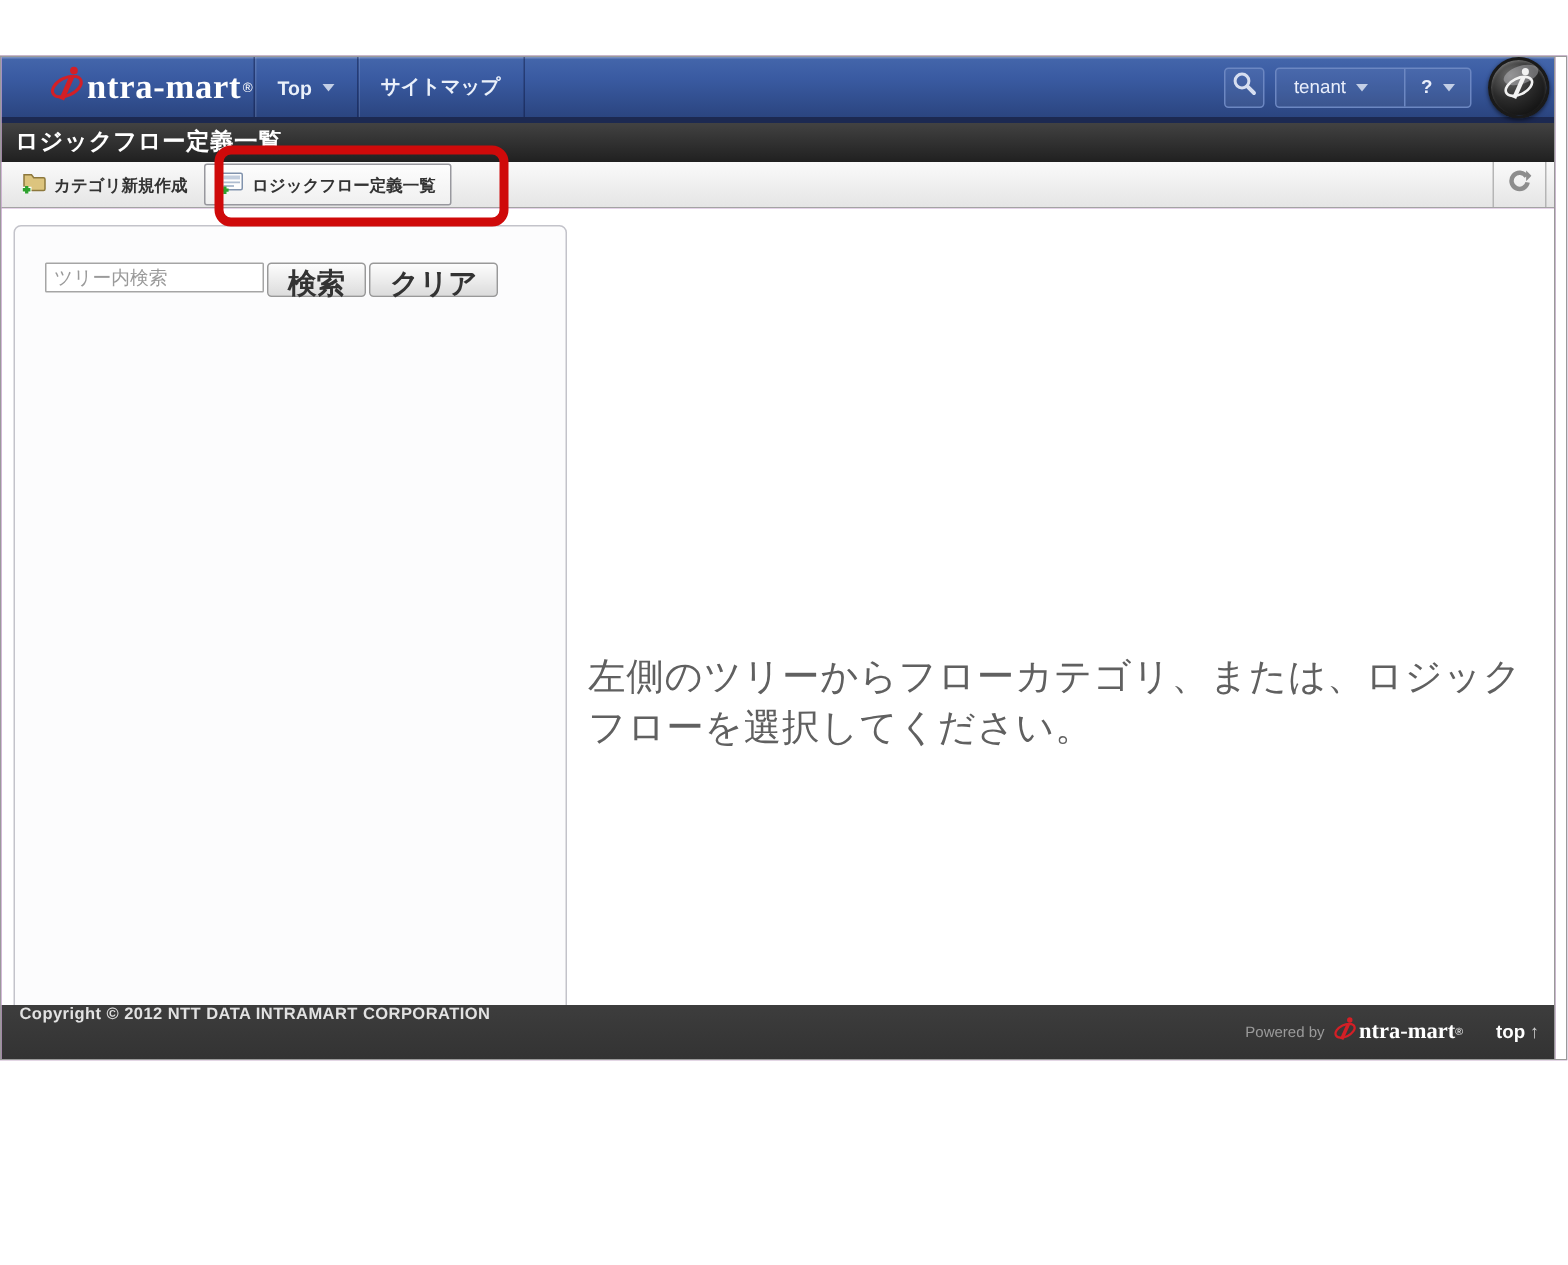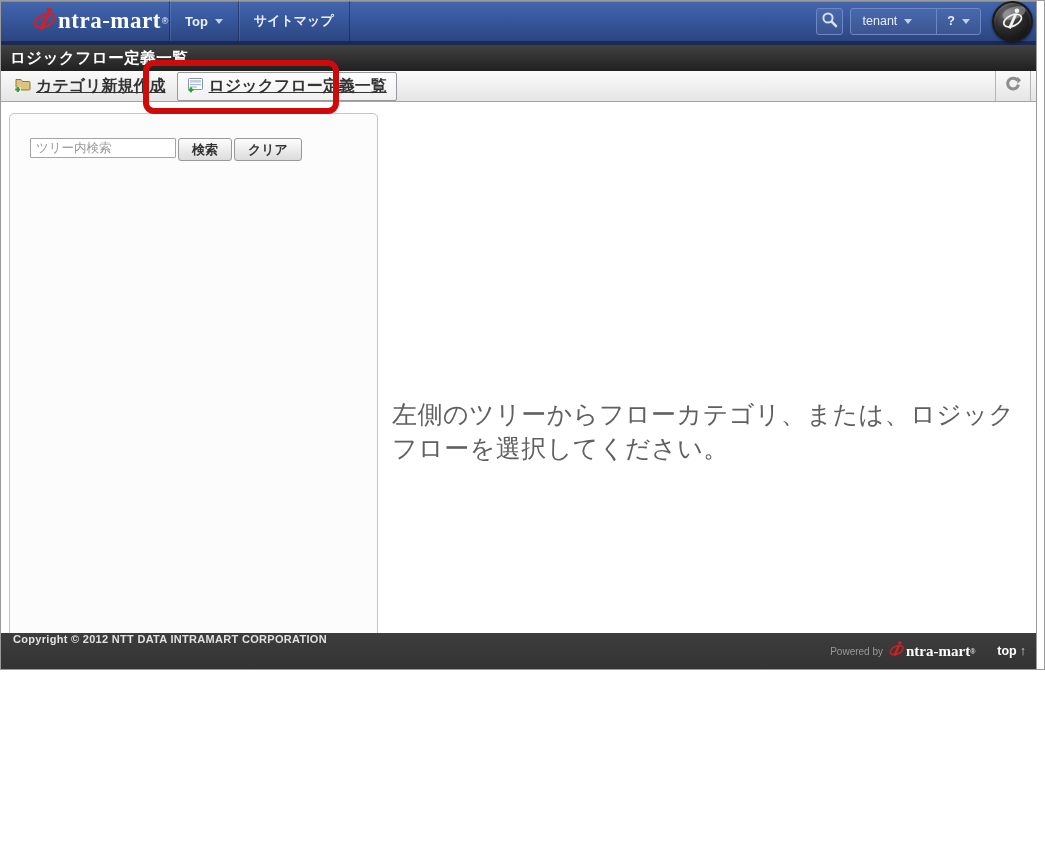--- a/index.html
+++ b/index.html
@@ -1,17 +1,17 @@
 <!DOCTYPE html>
 <html><head>
 <meta charset="utf-8">
 <style>
   * { margin:0; padding:0; box-sizing:border-box; }
   body { font-family:"Liberation Sans", sans-serif; background:#fff; }
-  .page { width:1045px; height:670px; border:1px solid #9a9a9a; display:flex; overflow:hidden; background:#f0abfc; }
+  .page { width:1045px; height:670px; border:1px solid #9a9a9a; display:flex; overflow:hidden; background:#f0abfc;margin-top:37px; }
   .app { width:1036px; height:100%; display:flex; flex-direction:column; border-right:1px solid #999; position:relative; }
   .gutter { flex:1; background:#fff; }
 
   
   .nav { height:44px; background:linear-gradient(180deg,#4466ab 0%,#3a5ba2 35%,#2b4580 100%); border-bottom:4px solid #1c2951; display:flex; align-items:stretch; position:relative; box-shadow:inset 0 1px 0 rgba(255,255,255,.25); }
   .brand { width:168px; display:flex; align-items:center; padding-left:32px; }
   .brand-text { font-family:"Liberation Serif", serif; font-weight:bold; color:#fff; font-size:23px; letter-spacing:.5px; margin-left:1px; }
   .brand-reg { color:#fff; font-size:9px; vertical-align:super; margin-left:1px; }
   .menu { display:flex; align-items:stretch; }
   .menu-item { display:flex; align-items:center; padding:0 15px; color:#eaf0fa; font-size:13px; font-weight:bold; border-left:1px solid rgba(10,20,60,.45); box-shadow:inset 1px 0 0 rgba(255,255,255,.12); cursor:pointer; }
@@ -23,32 +23,32 @@
   .nav-group-item { display:flex; align-items:center; padding:0 12px; color:#e9eefb; font-size:12.5px; cursor:pointer; }
   .nav-group-item.help { border-left:1px solid #6c87c2; font-weight:bold; padding:0 10px; }
   .orb { width:41px; height:41px; border-radius:50%; margin-left:11px; background:radial-gradient(circle at 35% 28%, #6d6d6d 0%, #2b2b2b 45%, #050505 100%); border:2px solid #1a1a1a; box-shadow:0 1px 3px rgba(0,0,0,.6), inset 0 1px 2px rgba(255,255,255,.25); position:relative; display:flex; align-items:center; justify-content:center; cursor:pointer; }
   .orb-gloss { position:absolute; top:4px; left:8px; width:24px; height:12px; border-radius:50%; background:rgba(210,210,215,.40); transform:rotate(-18deg); }
 
   
   .titlebar { height:26px; background:linear-gradient(180deg,#424242,#202020); color:#fff; font-size:15.5px; font-weight:bold; line-height:26px; padding-left:9px; letter-spacing:.5px; }
 
   
   .toolbar { height:31px; background:linear-gradient(180deg,#fafafa,#e5e5e5); border-bottom:1px solid #a3a3a3; display:flex; align-items:center; position:relative; }
-  .tb-btn { display:flex; align-items:center; gap:5px; font-size:16px; font-weight:bold; color:#333; cursor:pointer;text-decoration:underline; }
+  .tb-btn { display:flex; align-items:center; gap:5px; font-size:11px; font-weight:bold; color:#333; cursor:pointer; }
   .tb-btn.first { margin-left:13px; }
   .tb-btn.boxed { margin-left:11px; border:1px solid #98989e; border-radius:2px; background:linear-gradient(180deg,#fdfdfd,#f0f0f0); padding:3px 9px; }
   .refresh-cell { position:absolute; right:5px; top:0; bottom:0; width:36px; border-left:1px solid #b5b5b5; border-right:1px solid #b5b5b5; display:flex; align-items:center; justify-content:center; cursor:pointer; }
 
   
   .content { flex:1; background:#fff; position:relative; }
   .panel { position:absolute; left:8px; top:11px; width:369px; height:681px; border:1px solid #c3c3ca; border-radius:5px; background:#fcfcfd; }
   .panel-search { display:flex; align-items:flex-start; gap:2px; padding:24px 0 0 20px; }
   .tree-search-input { width:146px; height:20px; border:1px solid #a5a5a5; border-radius:1px; padding:0 5px; font-size:12.5px; color:#333; font-family:"Liberation Sans", sans-serif; }
   .tree-search-input::placeholder { color:#9a9a9a; }
-  .panel-btn { height:23px; padding:0 13px; font-size:13px; font-weight:bold; color:#333; background:linear-gradient(180deg,#fdfdfd,#dcdcdc); border:1px solid #999; border-radius:3px; cursor:pointer; font-family:"Liberation Sans", sans-serif; }
+  .panel-btn { height:23px; padding:0 13px; font-size:19px; font-weight:bold; color:#333; background:linear-gradient(180deg,#fdfdfd,#dcdcdc); border:1px solid #999; border-radius:3px; cursor:pointer; font-family:"Liberation Sans", sans-serif; }
   .message { position:absolute; left:391px; top:295px; width:642px; font-size:25px; line-height:34px; color:#606060; letter-spacing:.5px; }
 
   
   .footer { height:36px; background:linear-gradient(180deg,#3d3d3d,#333); display:flex; align-items:flex-start; position:relative; }
   .copyright { color:#e2e2e2; font-size:11px; font-weight:bold; margin-left:12px; letter-spacing:.3px; }
   .footer-right { position:absolute; right:10px; top:0; height:36px; display:flex; align-items:center; }
   .powered { color:#9a9a9a; font-size:10px; }
   .footer-logo { display:flex; align-items:center; margin-left:6px; cursor:pointer; }
   .footer-logo-text { font-family:"Liberation Serif", serif; font-weight:bold; color:#fff; font-size:15px; margin-left:1px; }
   .footer-logo-reg { color:#fff; font-size:7px; vertical-align:super; }

